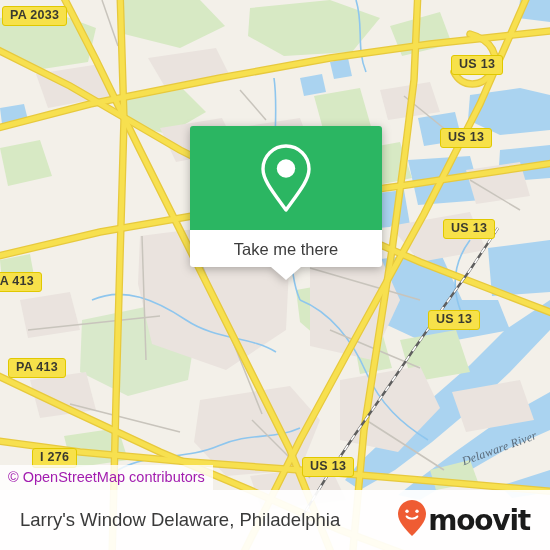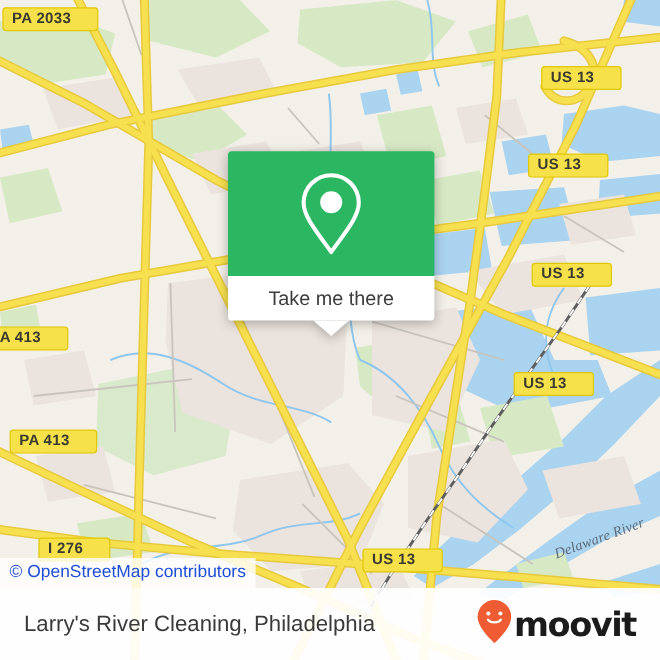--- a/index.html
+++ b/index.html
@@ -36,21 +36,21 @@
   .shield {
     position: absolute;
     background: #f7e14a;
     border: 1.5px solid #e0c800;
     border-radius: 3px;
     color: #3a3a30;
     font-family: "Liberation Sans", sans-serif;
     font-size: 12.5px;
     font-weight: bold;
     letter-spacing: 0.3px;
-    padding: 2px 22px 3px 7px;
+    padding: 2px 7px 3px 7px;
     white-space: nowrap;
     line-height: 13px;
     box-sizing: border-box;
   }
 
   
   .water-label {
     position: absolute;
     color: #5b6b7a;
     font-family: "Liberation Serif", serif;
@@ -59,34 +59,34 @@
     white-space: nowrap;
     letter-spacing: 0.2px;
   }
 
   
   .osm-attrib {
     position: absolute;
     left: 0;
     bottom: 60px;
     background: rgba(255,255,255,0.80);
-    color: #1d4ed8;
+    color: #a21caf;
     font-family: "Liberation Sans", sans-serif;
     font-size: 14.5px;
     line-height: 20px;
     padding: 2px 8px 3px 8px;
     white-space: nowrap;
   }
 
   
   .callout {
     position: absolute;
     left: 190px;
     top: 126px;
-    width: 172px;
+    width: 192px;
     filter: drop-shadow(0 2px 5px rgba(0,0,0,0.28));
   }
   .callout-top {
     background: #2bb662;
     border-radius: 3px 3px 0 0;
     height: 104px;
     display: flex;
     align-items: center;
     justify-content: center;
   }
@@ -307,21 +307,21 @@
         </svg>
       </span>
     </div>
     <div class="callout-bottom">
       <span class="callout-label">Take me there</span>
       <span class="callout-tail"></span>
     </div>
   </div>
 
   <div class="bottombar">
-    <div class="place-title">Larry's River Cleaning, Philadelphia</div>
+    <div class="place-title">Larry's Window Delaware, Philadelphia</div>
     <div class="brand">
       <span class="brand-pin">
         <svg width="30" height="38" viewBox="0 0 30 38">
           <path d="M15,1 C7.3,1 1,7.3 1,15 C1,22.5 8.2,30.4 15,37 C21.8,30.4 29,22.5 29,15 C29,7.3 22.7,1 15,1 Z" fill="#ef5c33"></path>
           <circle cx="10" cy="12.2" r="1.7" fill="#ffffff"></circle>
           <circle cx="20" cy="12.2" r="1.7" fill="#ffffff"></circle>
           <path d="M9.6,17.4 C11.6,20.4 18.4,20.4 20.4,17.4" fill="none" stroke="#ffffff" stroke-width="1.9" stroke-linecap="round"></path>
         </svg>
       </span>
       <span class="brand-word">moovit</span>

